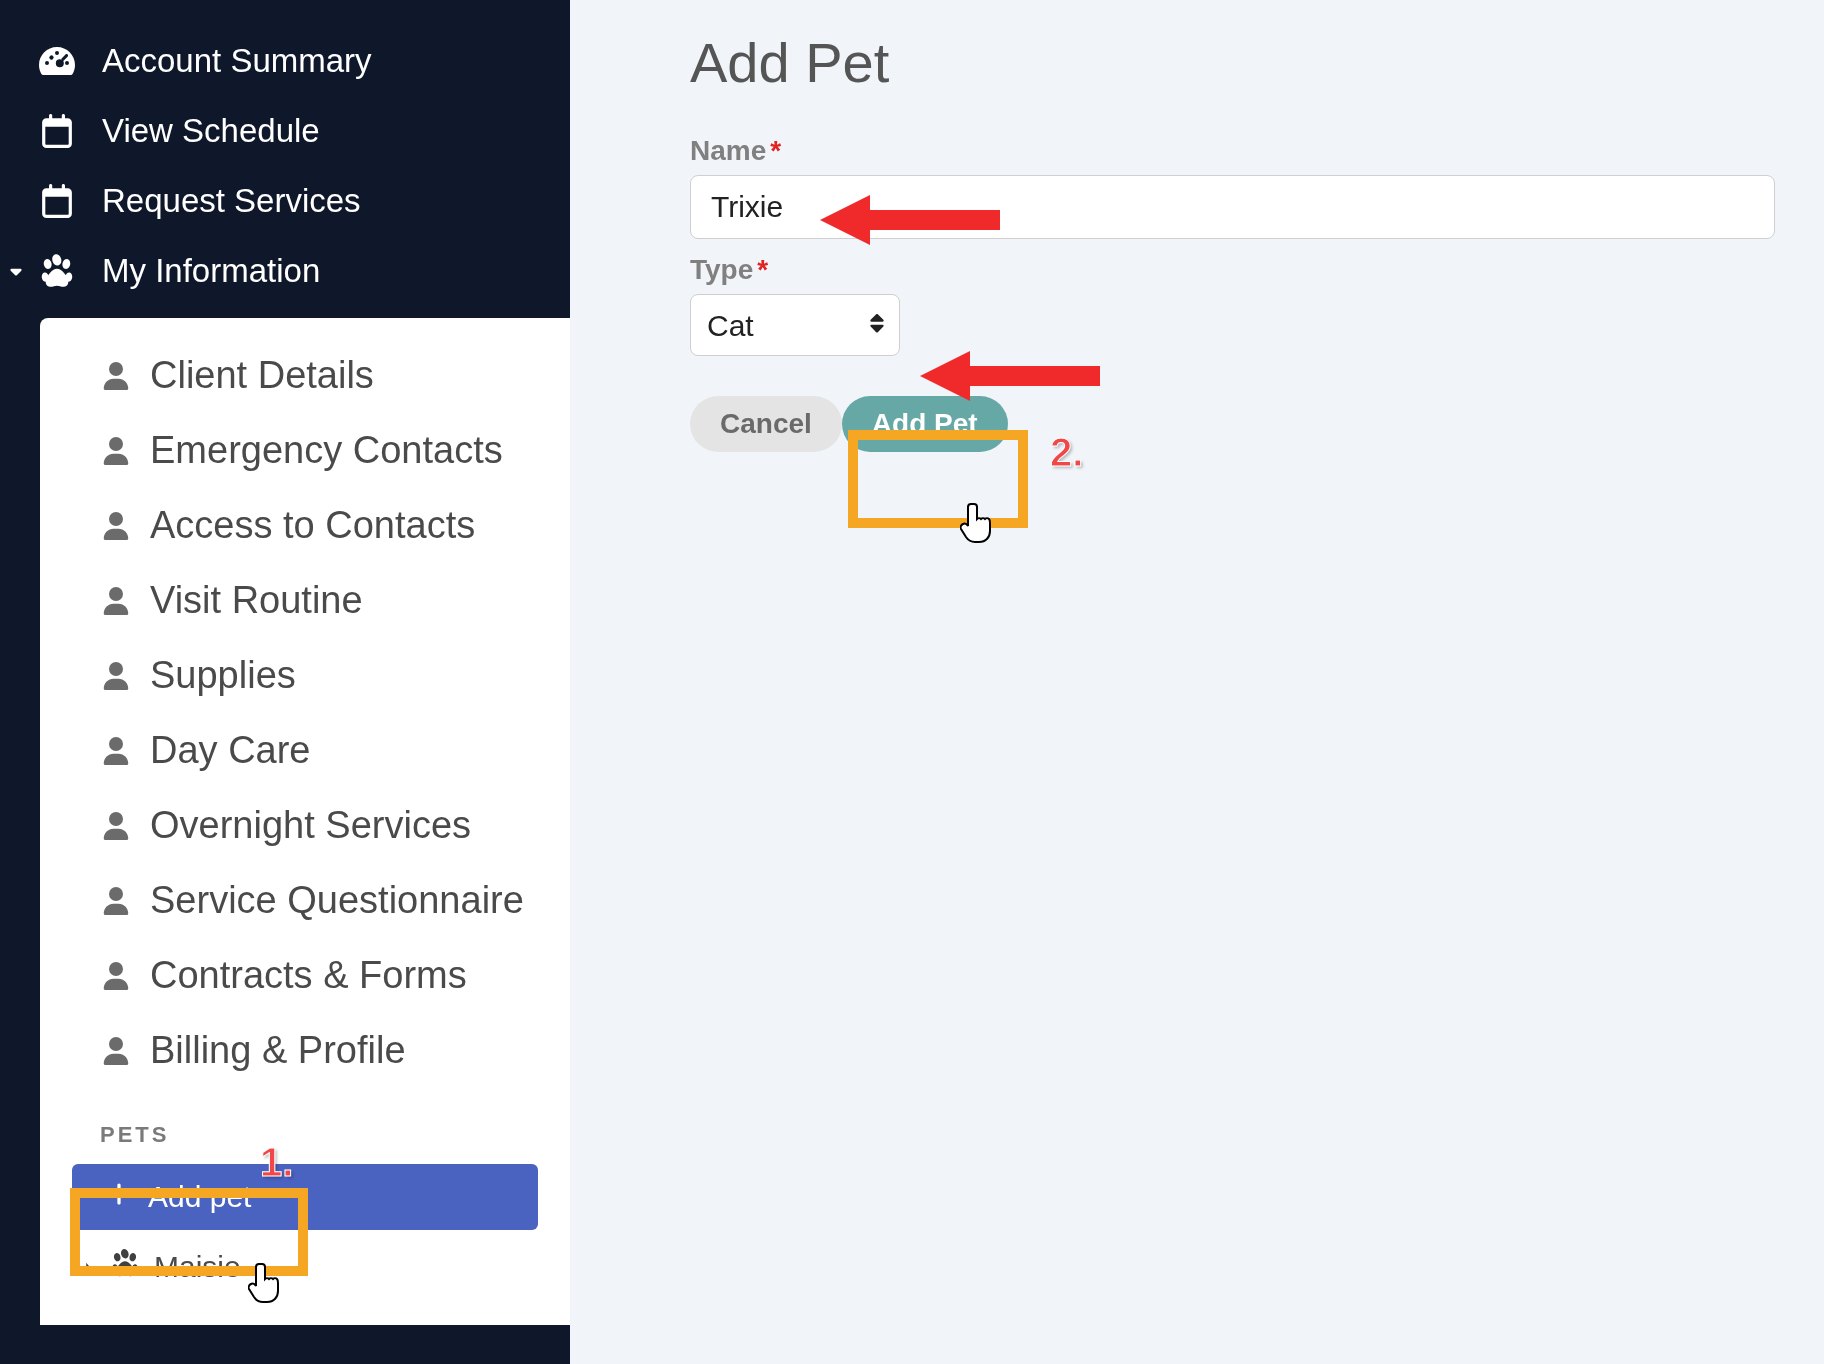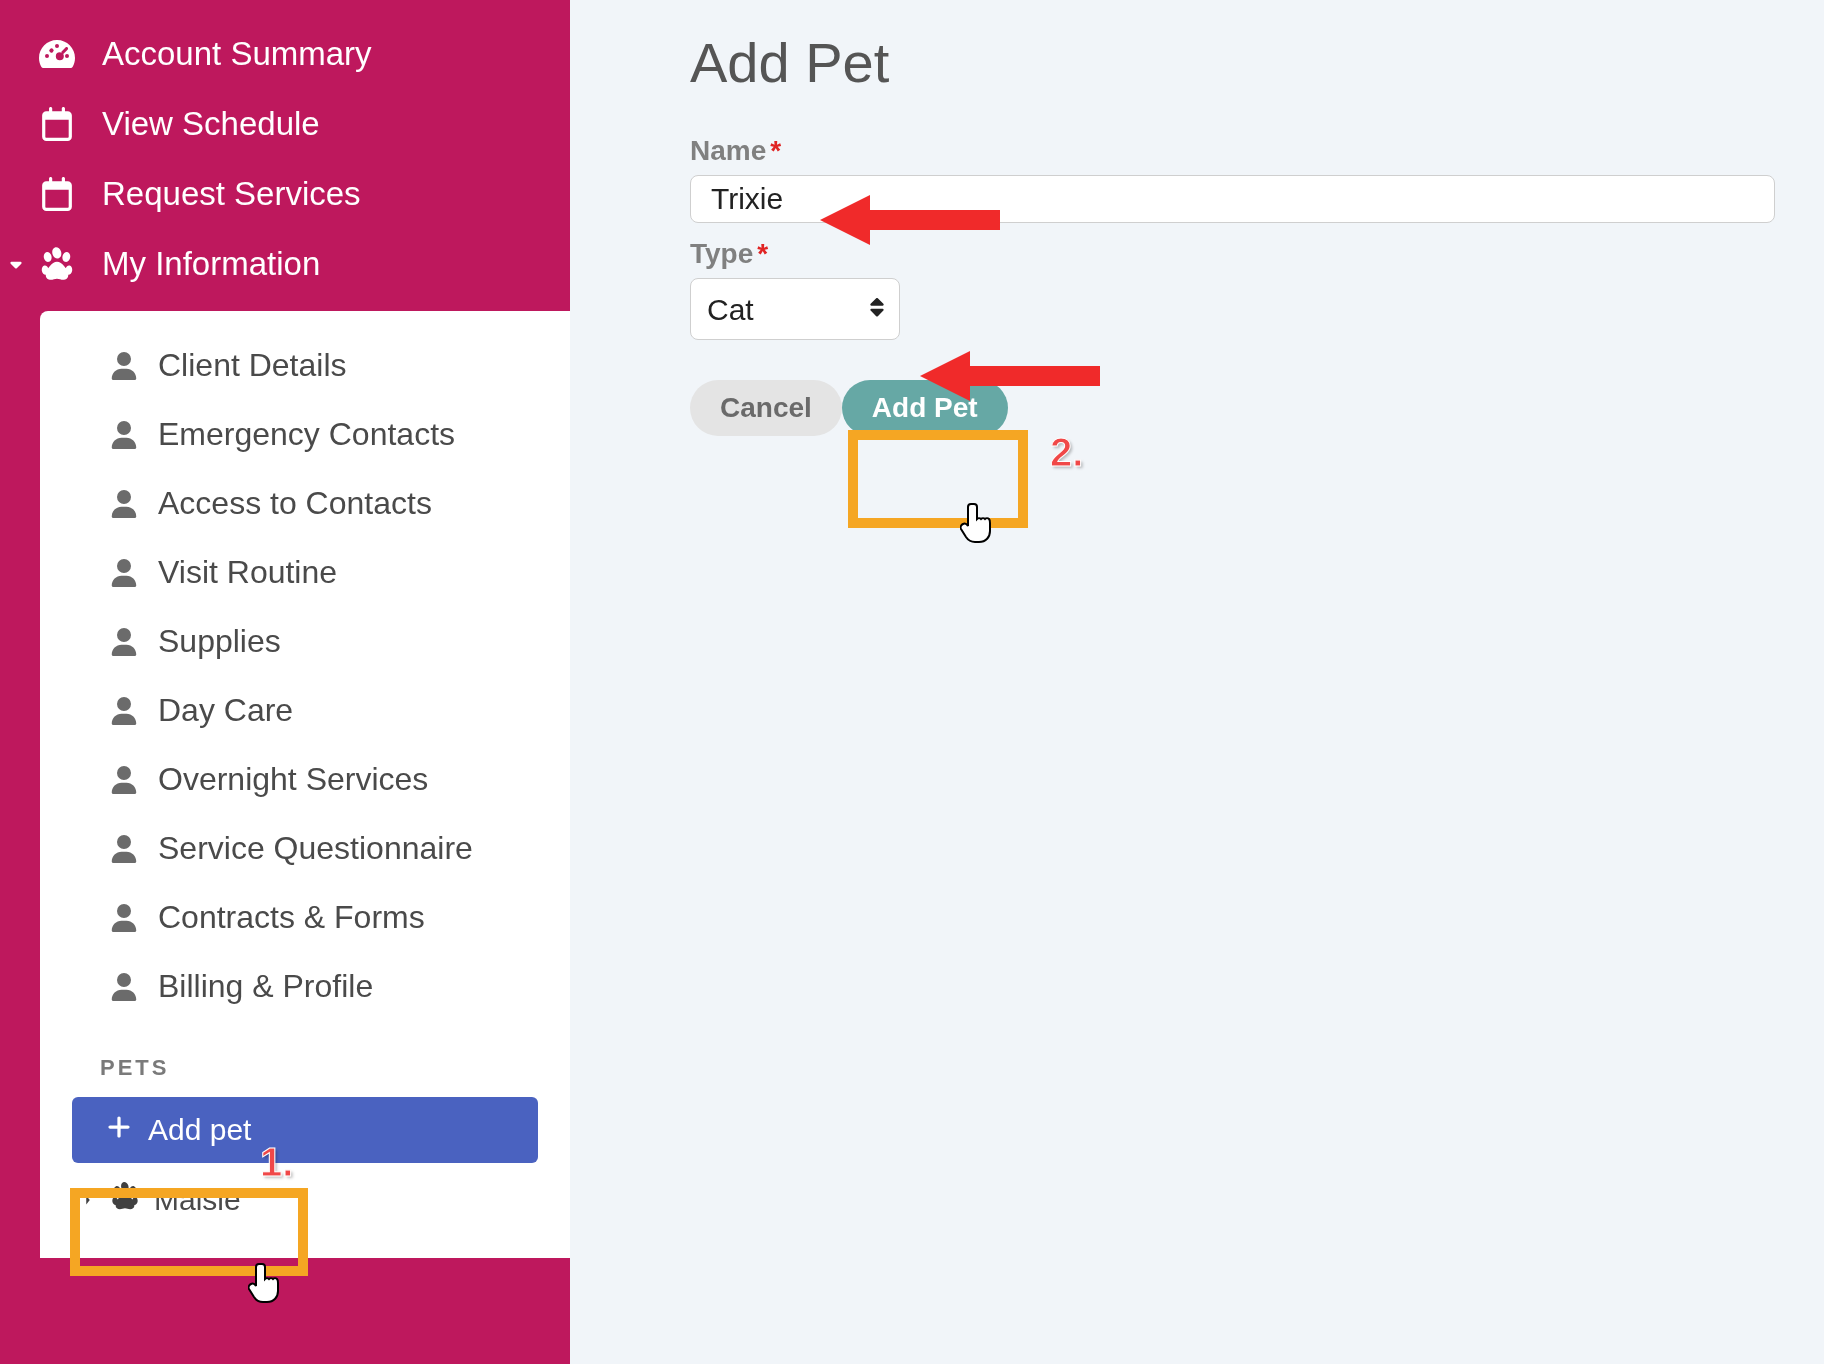--- a/index.html
+++ b/index.html
@@ -11,23 +11,23 @@
     overflow: hidden;
   }
   .app {
     display: flex;
     width: 100%;
     height: 100%;
   }
   
   .sidebar {
     width: 574px;
-    background: #be185d;
+    background: #0f172a;
     color: #fff;
-    padding-top: 19px;
+    padding-top: 26px;
     position: relative;
   }
   .nav-item {
     display: flex;
     align-items: center;
     gap: 26px;
     padding: 16px 0 16px 38px;
     font-size: 33px;
     font-weight: 400;
     cursor: pointer;
@@ -55,25 +55,24 @@
     width: 530px;
     border-radius: 8px 0 0 0;
     padding: 20px 0 40px 0;
     color: #4a4a4a;
   }
   .sub-item {
     display: flex;
     align-items: center;
     gap: 18px;
     padding: 16px 0 16px 60px;
-    font-size: 32px;
+    font-size: 38px;
     color: #4a4a4a;
     cursor: pointer;
     position: relative;
-    margin-left: 8px;
   }
   .sub-item .icon-slot { width: 32px; display:flex; justify-content:center; }
   .sub-item svg { fill: #6b6b6b; }
 
   .pets-header {
     padding: 34px 0 8px 60px;
     font-size: 22px;
     letter-spacing: 3px;
     color: #7a7a7a;
     font-weight: 600;
@@ -124,21 +123,21 @@
   .field { margin-bottom: 15px; }
   .field-label {
     font-size: 28px;
     font-weight: 700;
     color: #808080;
     margin-bottom: 8px;
   }
   .req { color: #e02424; margin-left: 4px; }
   .text-input {
     width: 1085px;
-    height: 48px;
+    height: 64px;
     border: 1px solid #cfcfcf;
     border-radius: 8px;
     font-size: 30px;
     padding: 0 20px;
     color: #222;
     background: #fff;
   }
   .select-wrap {
     position: relative;
     width: 210px;

